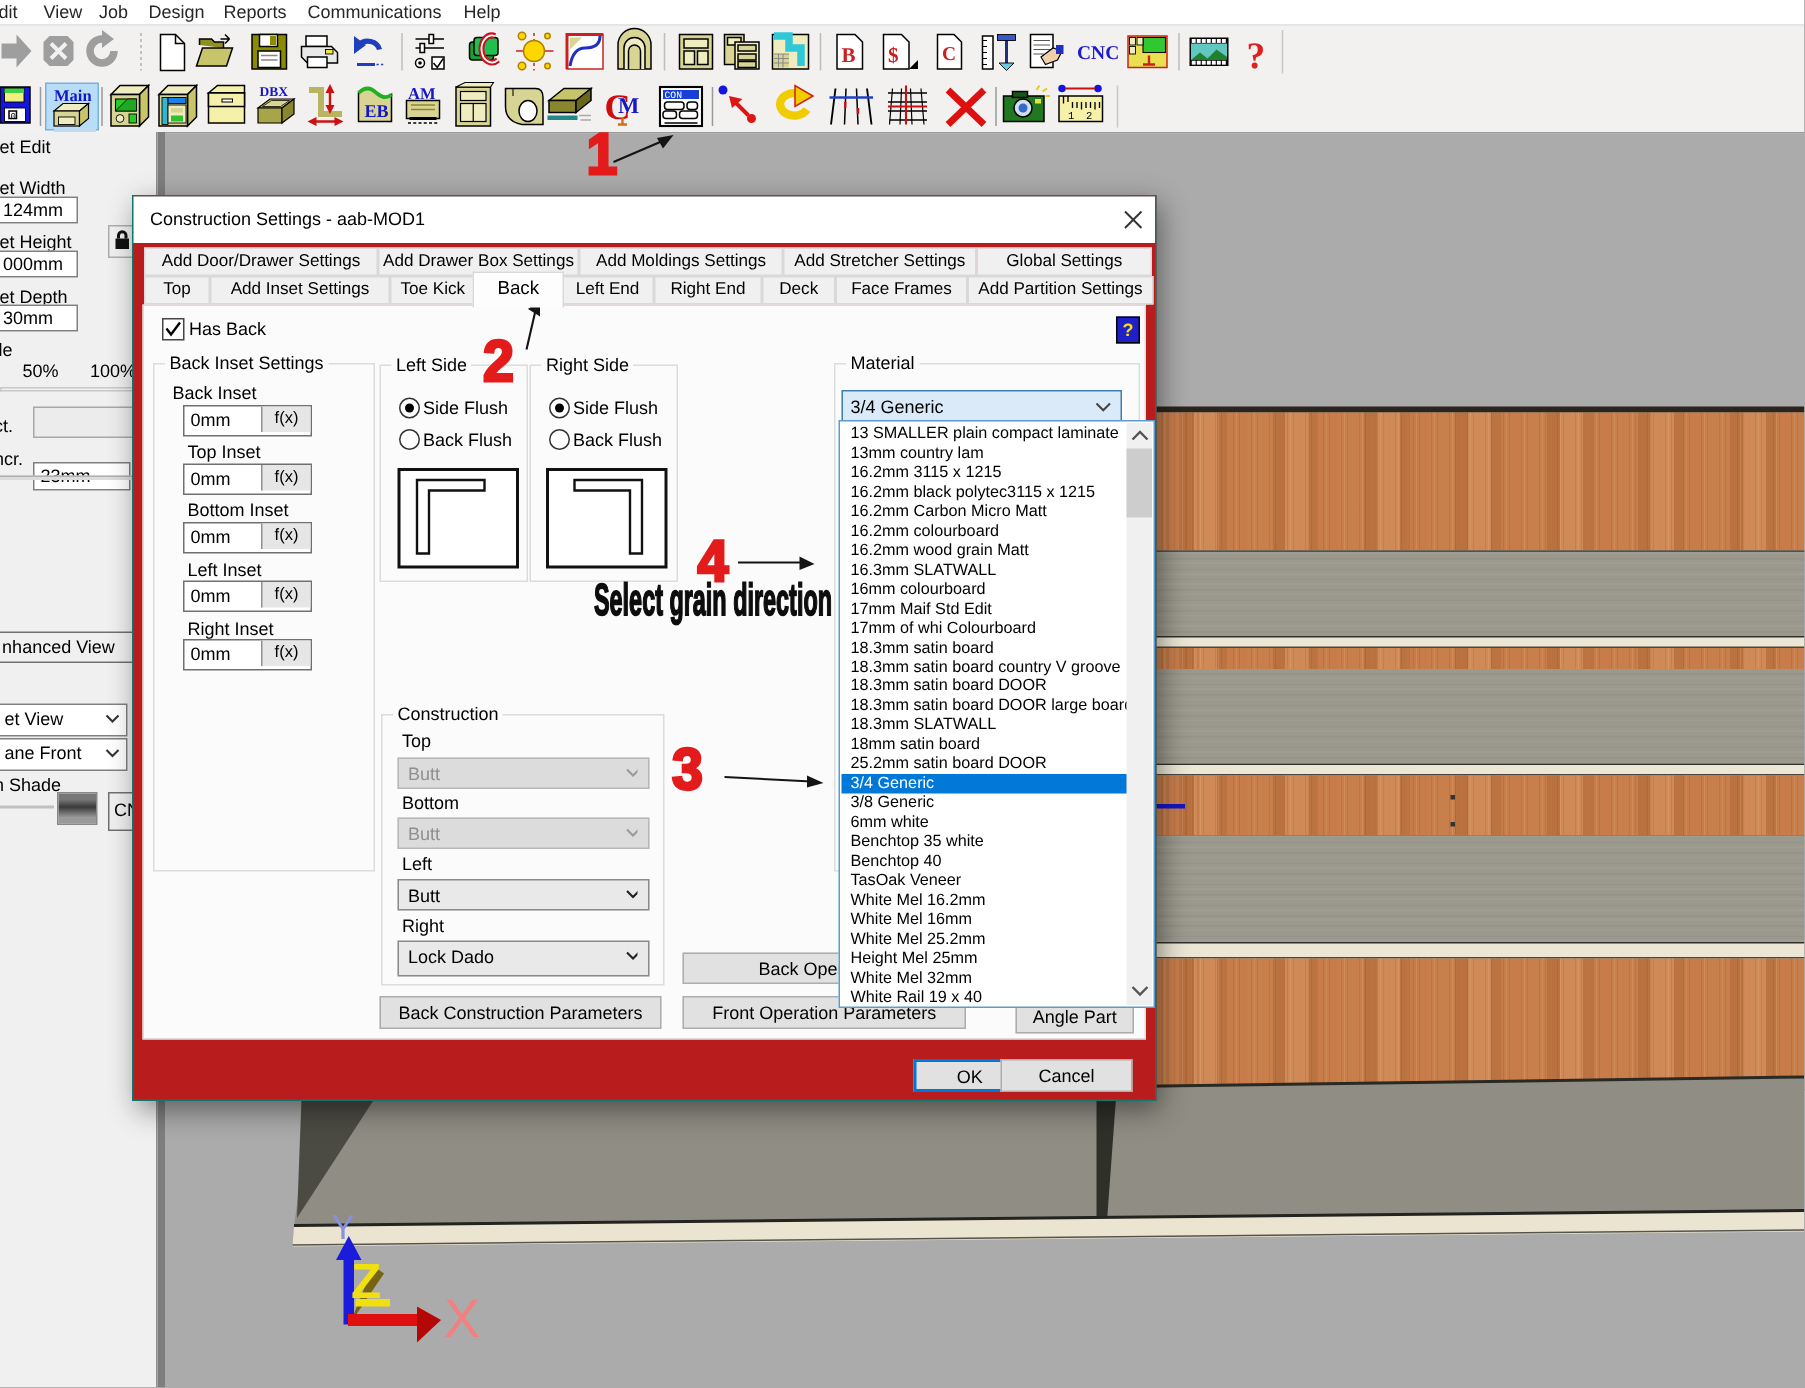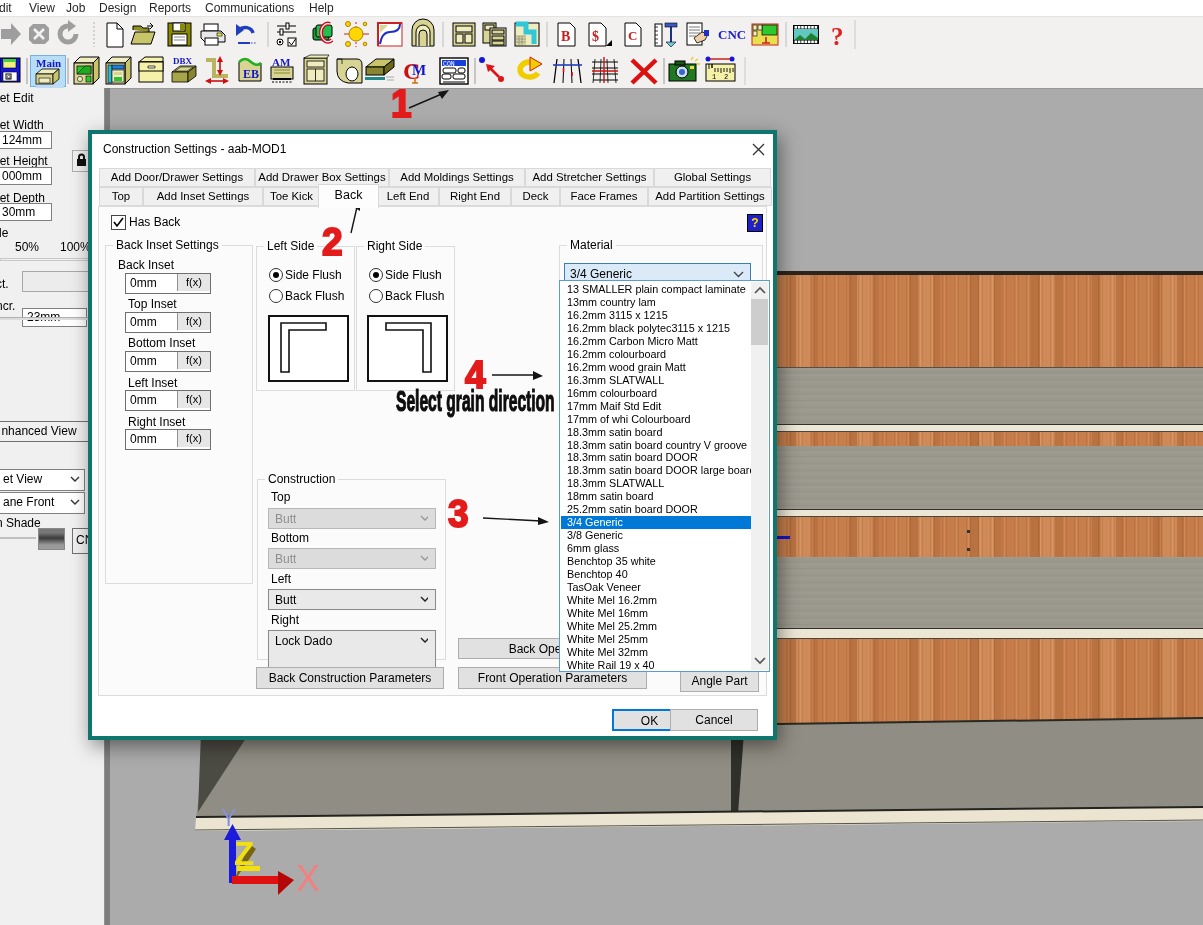--- a/index.html
+++ b/index.html
@@ -8,21 +8,21 @@
 #toolbars{left:0;top:17px;width:1203px;height:71px;background:#f2f1f0;border-bottom:1px solid #989898}
 
 .band{position:absolute;left:770px;width:433px}
 .wood{background:repeating-linear-gradient(90deg,rgba(70,25,0,0.10) 0 1px,rgba(0,0,0,0) 1px 4px),repeating-linear-gradient(90deg,rgba(255,225,190,0.13) 0 1px,rgba(0,0,0,0) 1px 6px),repeating-linear-gradient(90deg,#c97f4c 0 17px,#ba7140 17px 26px,#d08a58 26px 41px,#bc7342 41px 48px,#c77c4a 48px 61px);border-bottom:1px solid #4a3a26}
 .gband{background:repeating-linear-gradient(0deg,rgba(255,255,255,0.045) 0 1px,rgba(0,0,0,0) 1px 3px,rgba(0,0,0,0.035) 3px 4px,rgba(0,0,0,0) 4px 7px),#9b998d}
 .cream{background:#ece6d4;border-top:1px solid #32302a;border-bottom:1px solid #4a483e}
 
 #lpanel{left:0;top:88px;width:104px;height:837px;background:#f0f0f0;border-right:1px solid #909090;font-size:12px}
 .inp{position:absolute;background:#fff;border:1px solid #808080}
 
-#dlg{left:88px;top:130px;width:681px;height:602px;background:#ffffff;border:4px solid #0f766e;box-shadow:3px 6px 18px rgba(0,0,0,0.45)}
+#dlg{left:88px;top:130px;width:681px;height:602px;background:#b91c1c;border:1px solid #0f766e;box-shadow:3px 6px 18px rgba(0,0,0,0.45)}
 #dtitle{left:0;top:0;width:100%;height:31px;background:#fff}
 .tab{position:absolute;background:#f0f0f0;border:1px solid #d9d9d9;box-sizing:border-box;text-align:center;font-size:11.4px;line-height:17px;white-space:nowrap;overflow:hidden}
 #pane{left:6px;top:72px;width:669px;height:490px;background:#fbfbfb;border:1px solid #dcdcdc;box-sizing:border-box}
 .grp{position:absolute;border:1px solid #dcdcdc}
 .grplbl{position:absolute;top:-8px;background:#fbfbfb;padding:0 3px;font-size:12px}
 .fxrow{position:absolute;width:84px;height:19px;background:#fff;border:1px solid #707070}
 .fxbtn{position:absolute;right:0px;top:0px;width:32px;height:17px;background:#e6e6e6;border-left:1px solid #909090;font-size:11px;text-align:center;line-height:17px}
 .radio{position:absolute;width:12px;height:12px;border:1px solid #333;border-radius:50%;background:#fff}
 .rdot{position:absolute;left:3px;top:3px;width:6px;height:6px;border-radius:50%;background:#000}
 .combo{position:absolute;box-sizing:border-box;border:1px solid #8a8a8a;background:#e9e9e9;font-size:12px}
@@ -484,21 +484,21 @@
           </svg>
         </div>
 <span class="abs" style="left:13px;top:92px">Left</span>
 <div class="combo" style="left:10px;top:109px;width:168px;height:21px">
           <span style="position:absolute;left:6px;top:3px">Butt</span>
 <svg class="chev" width="10" height="8">
             <path d="M1 1 l4 4 l4 -4" stroke="#222" stroke-width="1.4" fill="none"></path>
           </svg>
         </div>
 <span class="abs" style="left:13px;top:133px">Right</span>
-<div class="combo" style="left:10px;top:150px;width:168px;height:38px">
+<div class="combo" style="left:10px;top:150px;width:168px;height:24px">
           <span style="position:absolute;left:6px;top:3px">Lock Dado</span>
 <svg class="chev" width="10" height="8">
             <path d="M1 1 l4 4 l4 -4" stroke="#222" stroke-width="1.4" fill="none"></path>
           </svg>
         </div>
 </div>
 
 <div class="btn" style="left:366px;top:504px;width:190px;height:21px;line-height:20px">Back Operations</div>
 <div class="btn" style="left:164px;top:533px;width:188px;height:22px;line-height:21px">Back Construction Parameters</div>
 <div class="btn" style="left:366px;top:533px;width:189px;height:22px;line-height:21px">Front Operation Parameters</div>
@@ -521,28 +521,28 @@
 <div class="li" style="top:131.60px">17mm of whi Colourboard</div>
 <div class="li" style="top:144.56px">18.3mm satin board</div>
 <div class="li" style="top:157.52px">18.3mm satin board country V groove</div>
 <div class="li" style="top:170.48px">18.3mm satin board DOOR</div>
 <div class="li" style="top:183.44px">18.3mm satin board DOOR large board</div>
 <div class="li" style="top:196.40px">18.3mm SLATWALL</div>
 <div class="li" style="top:209.36px">18mm satin board</div>
 <div class="li" style="top:222.32px">25.2mm satin board DOOR</div>
 <div class="li" style="top:235.28px;background:#0078d7;color:#fff">3/4 Generic</div>
 <div class="li" style="top:248.24px">3/8 Generic</div>
-<div class="li" style="top:261.20px">6mm glass</div>
+<div class="li" style="top:261.20px">6mm white</div>
 <div class="li" style="top:274.16px">Benchtop 35 white</div>
 <div class="li" style="top:287.12px">Benchtop 40</div>
 <div class="li" style="top:300.08px">TasOak Veneer</div>
 <div class="li" style="top:313.04px">White Mel 16.2mm</div>
 <div class="li" style="top:326.00px">White Mel 16mm</div>
 <div class="li" style="top:338.96px">White Mel 25.2mm</div>
-<div class="li" style="top:351.92px">White Mel 25mm</div>
+<div class="li" style="top:351.92px">Height Mel 25mm</div>
 <div class="li" style="top:364.88px">White Mel 32mm</div>
 <div class="li" style="top:377.84px">White Rail 19 x 40</div>
 <div style="position:absolute;right:1px;top:1px;width:17px;height:388px;background:#f0f0f0"></div>
 <svg style="position:absolute;right:3px;top:5px" width="12" height="10">
         <path d="M1 7 l5 -5 l5 5" stroke="#555" stroke-width="1.6" fill="none"></path>
       </svg>
 <div style="position:absolute;right:1px;top:18px;width:17px;height:46px;background:#cdcdcd"></div>
 <svg style="position:absolute;right:3px;top:375px" width="12" height="10">
         <path d="M1 2 l5 5 l5 -5" stroke="#555" stroke-width="1.6" fill="none"></path>
       </svg>

